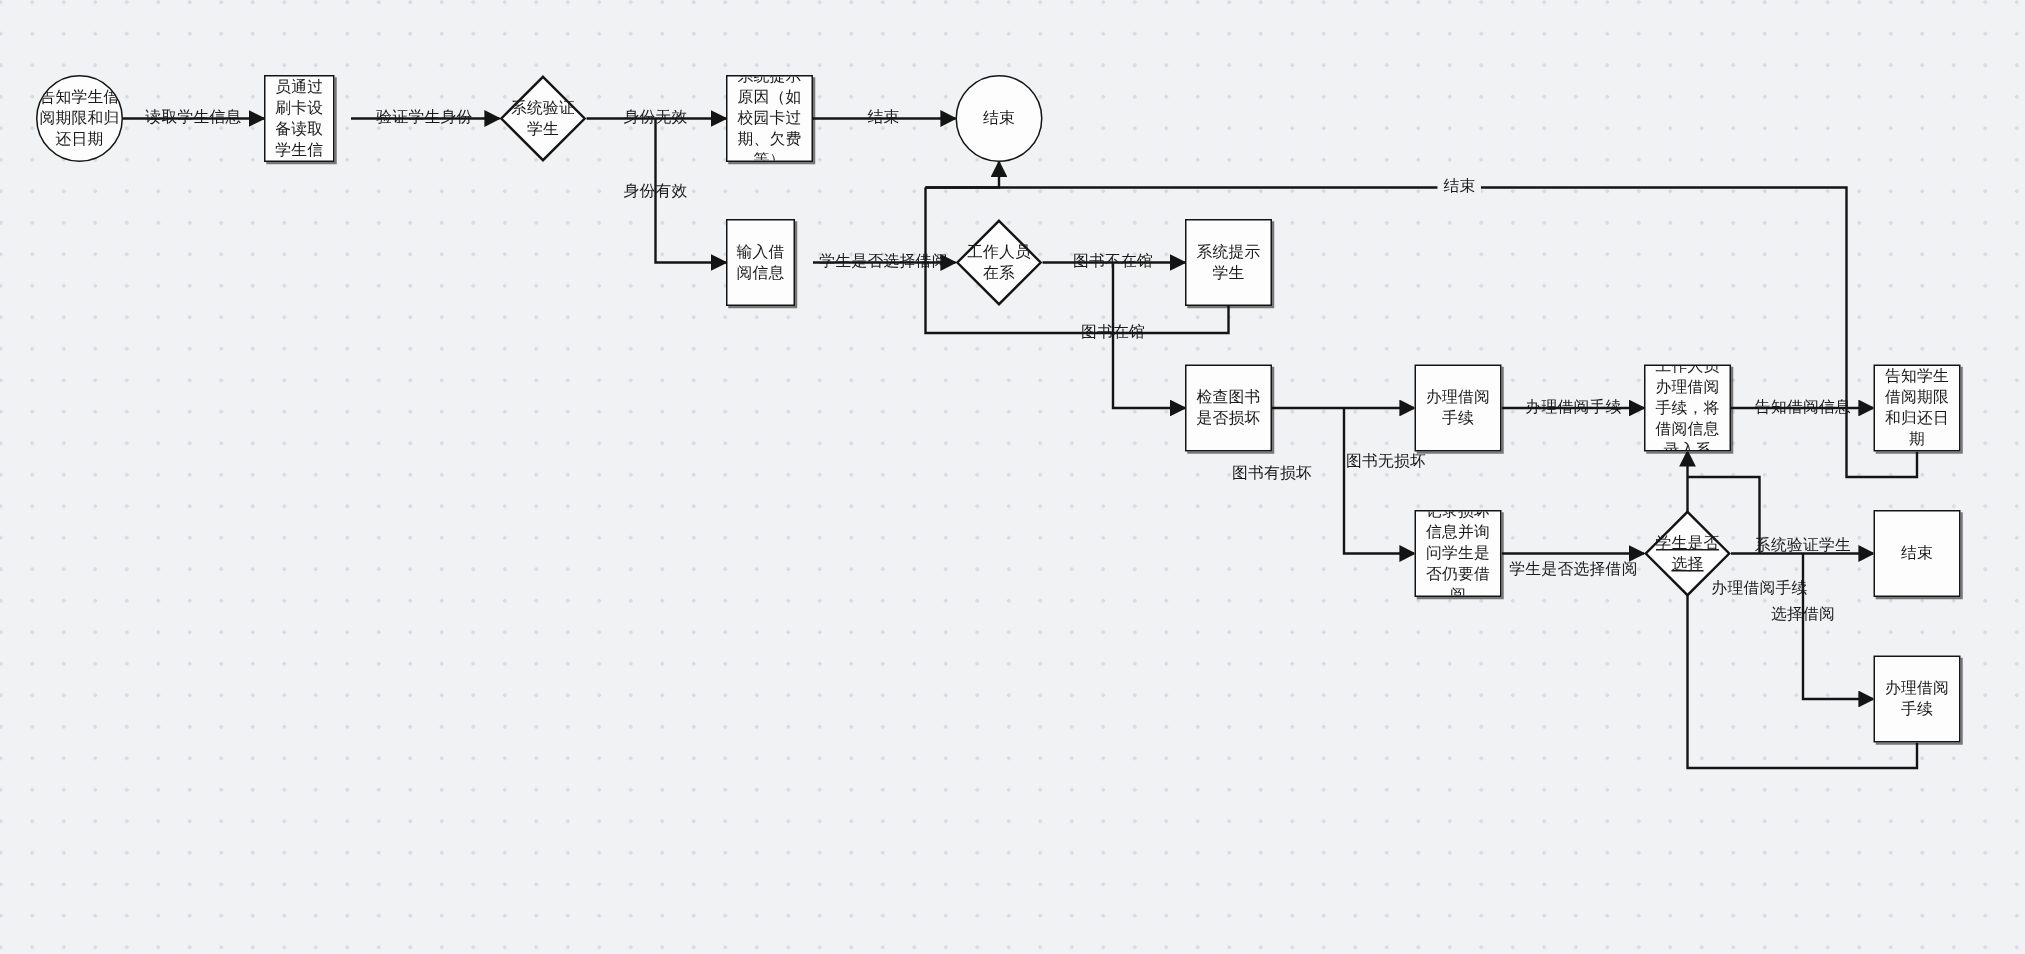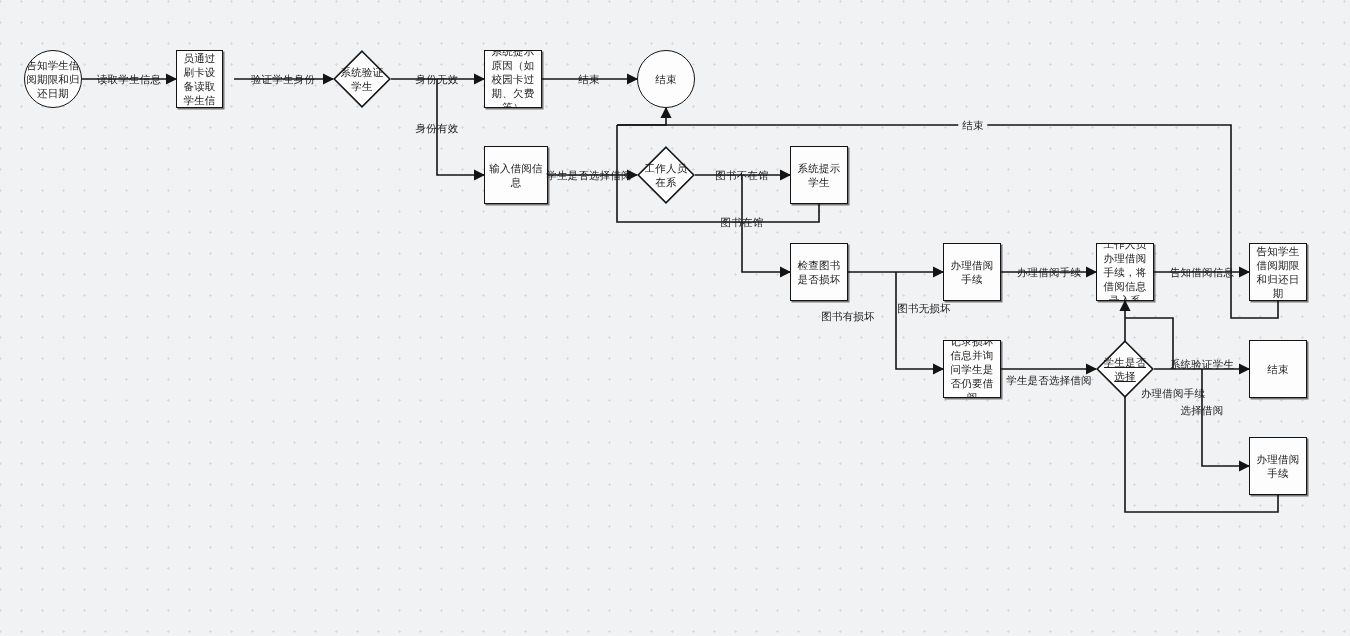--- a/index.html
+++ b/index.html
@@ -148,21 +148,21 @@
   </div>
 
   <div class="node rect" style="left:484px;top:50px;width:58px;height:58px;">
     <span>系统提示原因（如校园卡过期、欠费等）</span>
   </div>
 
   <div class="node circle" style="left:637px;top:50px;width:58px;height:58px;">
     <span>结束</span>
   </div>
 
-  <div class="node rect" style="left:484px;top:146px;width:64px;height:58px;">
+  <div class="node rect" style="left:484px;top:146px;width:46px;height:58px;">
     <span>输入借阅信息</span>
   </div>
 
   <div class="node diamond" style="left:637px;top:146px;width:58px;height:58px;">
     <svg class="dshape" viewBox="0 0 58 58">
       <polygon points="29,1.2 56.8,29 29,56.8 1.2,29" fill="#fdfdfd" stroke="#141414" stroke-width="1.6"></polygon>
     </svg>
     <span class="dlabel">工作人员在系</span>
   </div>
 

